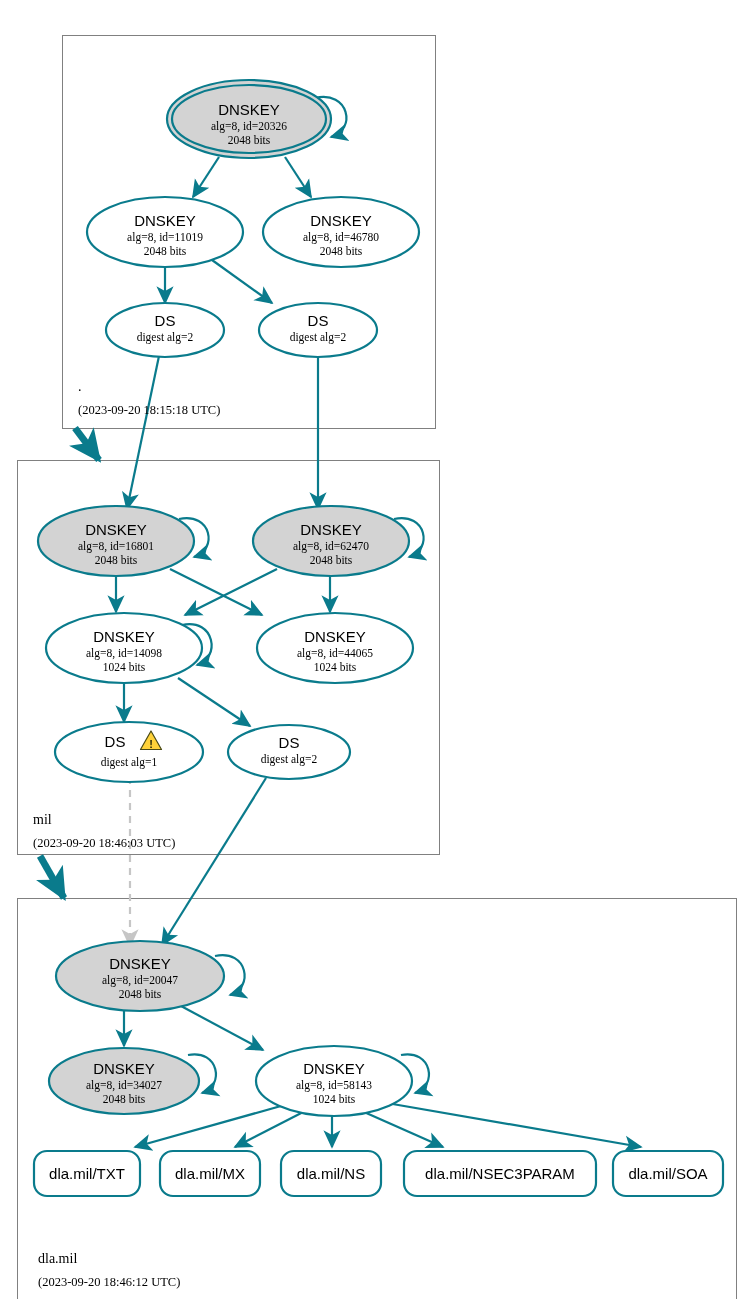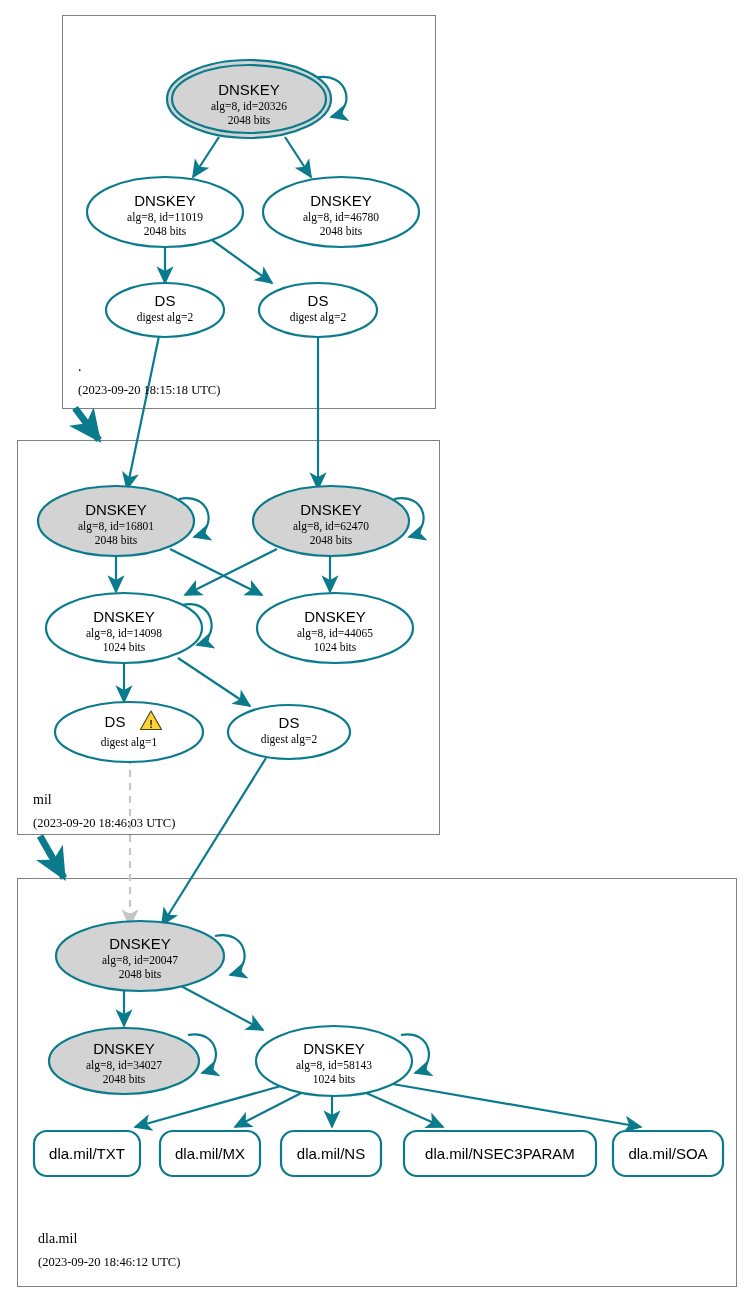--- a/index.html
+++ b/index.html
@@ -1,17 +1,17 @@
 <!DOCTYPE html>
 <html><head>
 <meta charset="utf-8">
 <style>
   html,body{margin:0;padding:0;background:#ffffff;}
   body{width:748px;height:1299px;font-family:"Liberation Sans",sans-serif;overflow:hidden;}
-  #stage{position:relative;width:748px;height:1237px;}
+  #stage{position:relative;width:748px;height:1237px;margin-top:20px;}
   svg{display:block;}
   .zonebox{fill:#ffffff;stroke:#808080;stroke-width:1;}
   .node-ell{stroke:#0a7b8c;stroke-width:2.2;}
   .fill-gray{fill:#d3d3d3;}
   .fill-white{fill:#ffffff;}
   .rr-box{fill:#ffffff;stroke:#0a7b8c;stroke-width:2.2;}
   .edge{stroke:#0a7b8c;stroke-width:2.2;fill:none;}
   .edge-thick{stroke:#0a7b8c;stroke-width:7;fill:none;}
   .edge-dash{stroke:#c6c6c6;stroke-width:2.2;fill:none;stroke-dasharray:7 6;}
   .t-type{font-family:"Liberation Sans",sans-serif;font-size:15px;fill:#000000;text-anchor:middle;}

